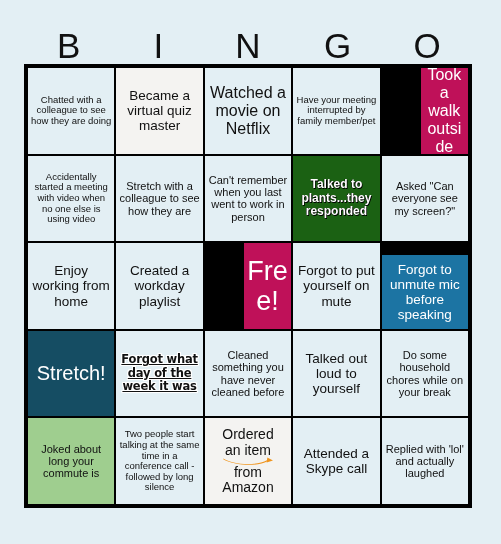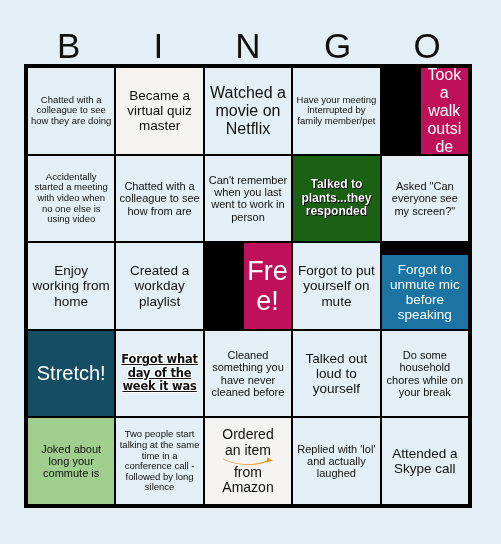--- a/index.html
+++ b/index.html
@@ -176,21 +176,21 @@
       <div class="cell bg-lightblue sz-xs fg-dark">
         <span class="cell-text">Have your meeting interrupted by family member/pet</span>
       </div>
       <div class="cell bg-magenta sz-l fg-white">
         <span class="cell-text">Took a walk outside</span>
       </div>
       <div class="cell bg-lightblue sz-xs fg-dark">
         <span class="cell-text">Accidentally started a meeting with video when no one else is using video</span>
       </div>
       <div class="cell bg-lightblue sz-s fg-dark">
-        <span class="cell-text">Chatted with a colleague to see how from are</span>
+        <span class="cell-text">Stretch with a colleague to see how they are</span>
       </div>
       <div class="cell bg-lightblue sz-s fg-dark">
         <span class="cell-text">Can't remember when you last went to work in person</span>
       </div>
       <div class="cell bg-green sz-s fg-white green-outline">
         <span class="cell-text">Talked to plants...they responded</span>
       </div>
       <div class="cell bg-lightblue sz-s fg-dark">
         <span class="cell-text">Asked "Can everyone see my screen?"</span>
       </div>
@@ -235,21 +235,21 @@
           <span class="amz-line">Ordered</span>
           <span class="amz-line">an item</span>
           <svg class="amazon-swoosh" viewBox="0 0 52 11">
             <path d="M1.5 3.4 C10 9.6 34 11.2 45 5.2 L45.5 6.2 C36 12 11 10.4 1.2 4.3 Z" fill="#f0951e"></path>
             <path d="M45.4 2.6 L51 5.6 L44.6 7.4 Z" fill="#f0951e"></path>
           </svg>
           <span class="amz-line">from</span>
           <span class="amz-line">Amazon</span>
         </div>
       </div>
+      <div class="cell bg-lightblue sz-m fg-dark">
+        <span class="cell-text">Attended a Skype call</span>
+      </div>
       <div class="cell bg-lightblue sz-s fg-dark">
         <span class="cell-text">Replied with 'lol' and actually laughed</span>
       </div>
-      <div class="cell bg-lightblue sz-m fg-dark">
-        <span class="cell-text">Attended a Skype call</span>
-      </div>
     </div>
 
 </div>
 
 </body></html>

